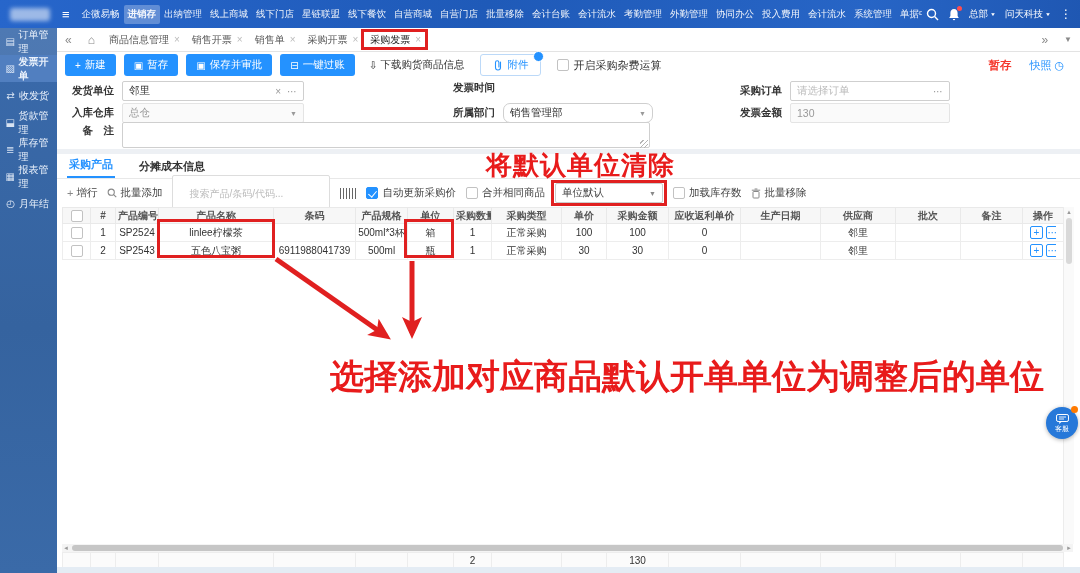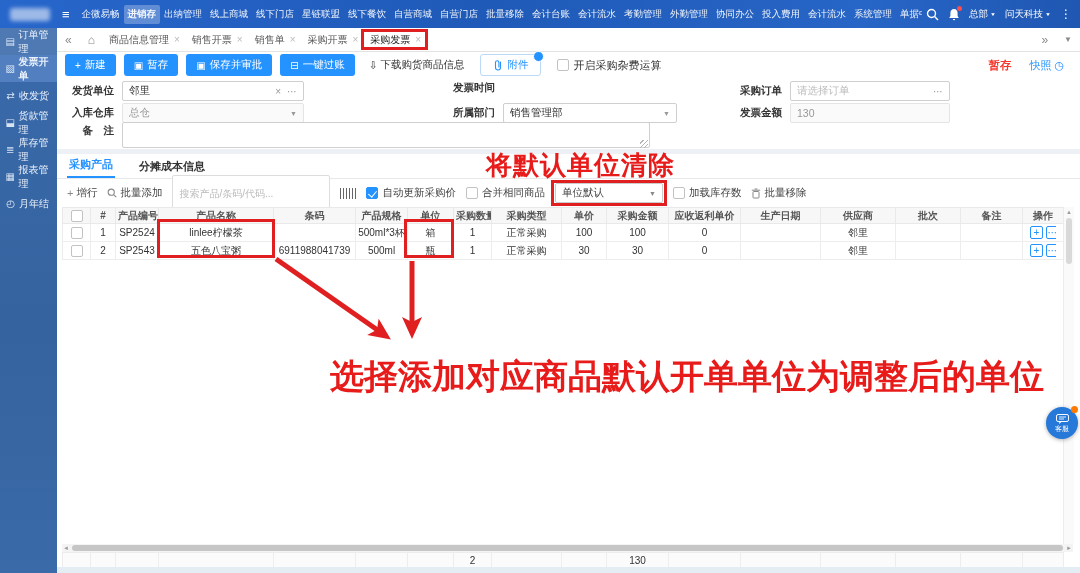--- a/index.html
+++ b/index.html
@@ -67,21 +67,21 @@
   
   .subtabs{position:absolute;left:57px;top:154px;width:1023px;height:25px;display:flex;align-items:flex-end;gap:22px;
            padding-left:10px;border-bottom:1px solid #e8e8e8;box-sizing:border-box;background:#fff;}
   .subtab{font-size:11px;font-weight:bold;color:#333;padding:4px 2px;cursor:pointer;}
   .subtab.active{color:#2492ff;border-bottom:2px solid #2492ff;}
   
   .gridbar{position:absolute;left:57px;top:180px;width:1023px;height:26px;display:flex;align-items:center;gap:10px;
            padding-left:10px;box-sizing:border-box;font-size:10.5px;color:#444;}
   .gb-item{display:flex;align-items:center;gap:3px;cursor:pointer;white-space:nowrap;}
   .gb-plus{color:#888;font-size:11px;}
-  .search-in{width:158px;height:36px;border:1px solid #ddd;border-radius:2px;font-size:10px;padding:0 6px;box-sizing:border-box;
+  .search-in{width:158px;height:36px;border:1px solid #ddd;border-radius:2px;font-size:10px;padding:0 16px;box-sizing:border-box;
              color:#333;font-family:inherit;}
   .search-in::placeholder{color:#bbb;}
   .barcode-ico{width:16px;height:11px;background:repeating-linear-gradient(90deg,#666 0 1px,transparent 1px 3px);cursor:pointer;}
   .unit-sel{position:relative;width:108px;height:20px;border:1px solid #ccc;border-radius:2px;display:flex;align-items:center;
             padding:0 6px;box-sizing:border-box;background:#fff;cursor:pointer;}
   .unit-sel .caret{margin-left:auto;font-size:7px;color:#888;}
   .sel-redbox{position:absolute;left:-5px;top:-4px;right:-5px;bottom:-4px;border:3px solid #e02020;pointer-events:none;}
   
   table.grid{border-collapse:collapse;table-layout:fixed;font-size:10px;background:#fff;}
   .grid-wrap{position:absolute;left:62px;top:207px;width:1001px;}
@@ -300,21 +300,21 @@
     <span class="f-label" style="width:52px;">备　注</span>
   </div>
   <textarea class="f-ta" style="left: 122px; top: 122px; width: 528px; height: 26px;"></textarea>
   <div class="ta-grip" style="left:640px;top:140px;"></div>
 
   <div class="f-row" style="left:445px;top:81px;">
     <span class="f-label" style="width:50px;">发票时间</span>
   </div>
   <div class="f-row" style="left:445px;top:103px;">
     <span class="f-label" style="width:50px;">所属部门</span>
-    <span class="f-field" style="width:174px;">
+    <span class="f-field" style="width:150px;border-radius:7px;">
       <span>销售管理部</span>
       <span class="suffix">
           <span style="font-size:7px;">▼</span>
         </span>
     </span>
   </div>
 
   <div class="f-row" style="left:730px;top:81px;">
     <span class="f-label" style="width:52px;">采购订单</span>
     <span class="f-field" style="width:160px;">

